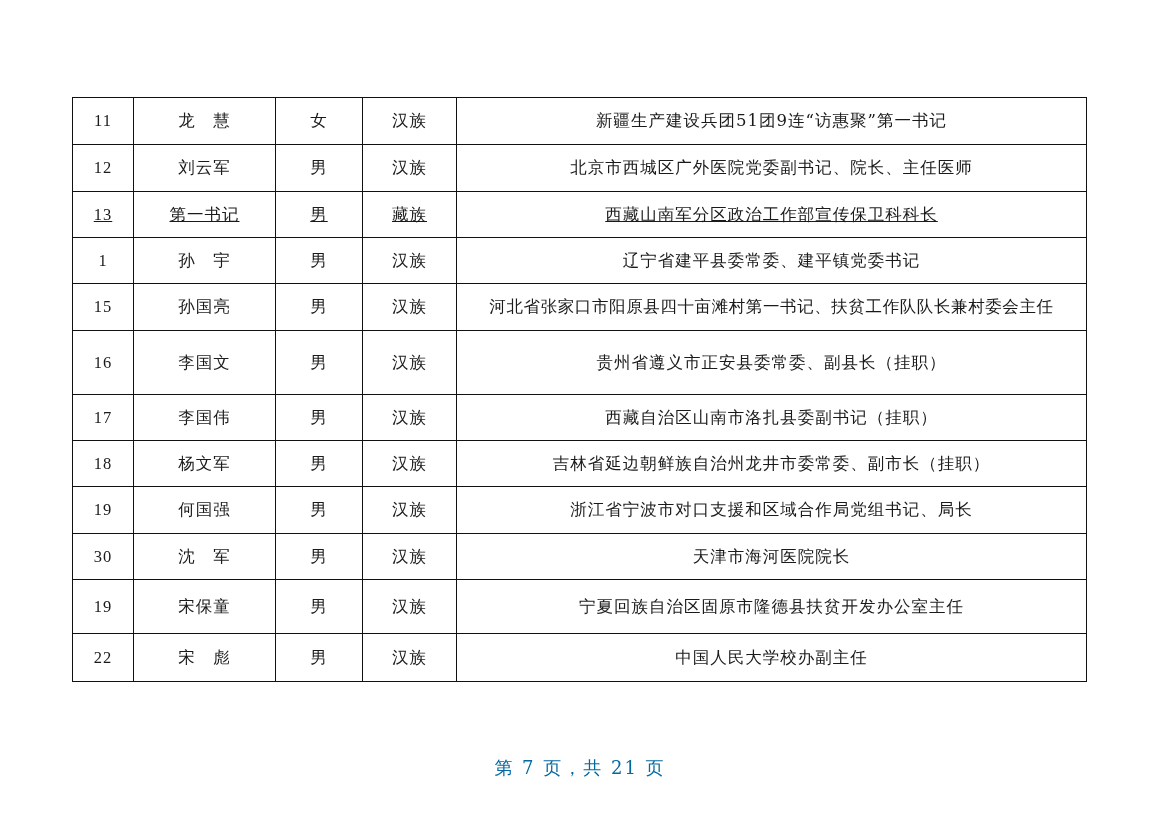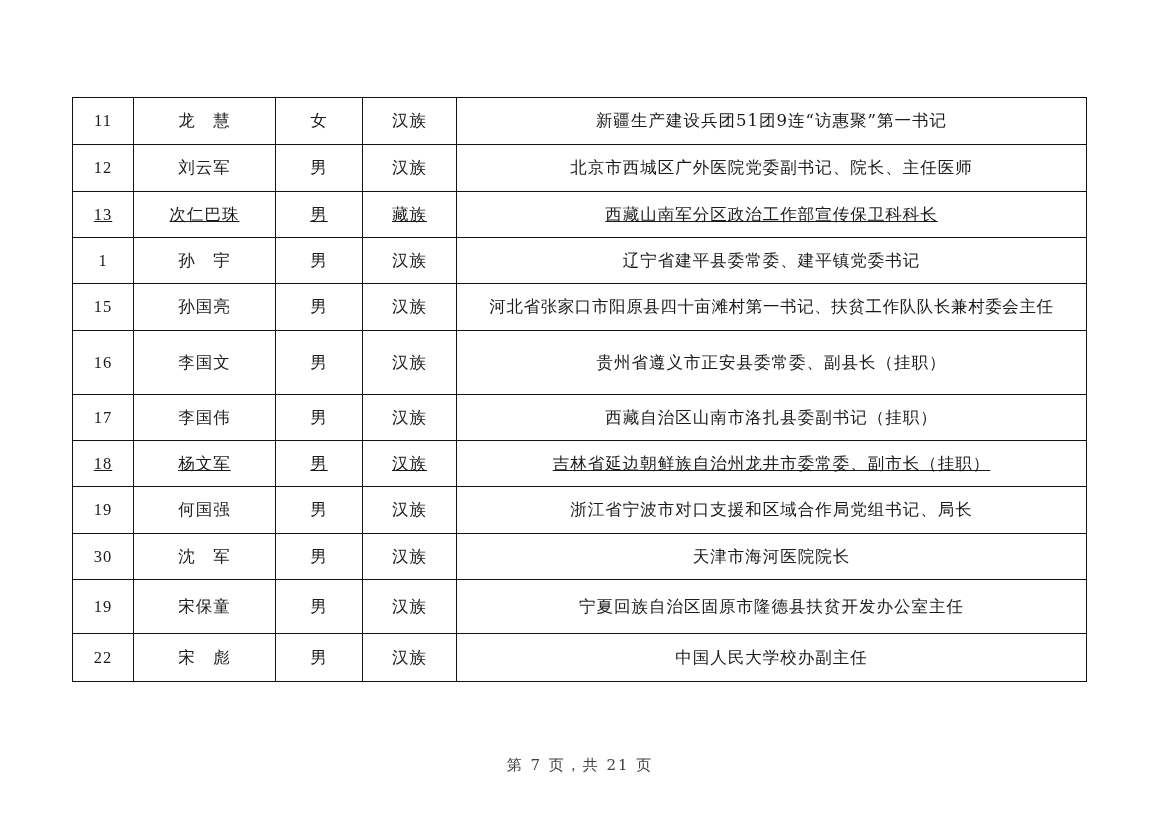--- a/index.html
+++ b/index.html
@@ -15,21 +15,21 @@
     padding: 0; font-size: 16.5px; letter-spacing: 1px; white-space: nowrap; overflow: hidden;
   }
   td.c-no { width: 60px; font-family: "Liberation Serif", "DejaVu Serif", serif; font-size: 17px; letter-spacing: 0; }
   td.c-name { width: 141px; }
   td.c-gender { width: 86px; }
   td.c-eth { width: 93px; }
   td.c-pos { width: auto; letter-spacing: 1.5px; }
   td.c-pos.tight { letter-spacing: 0.6px; }
   .footer {
     position: absolute; top: 756px; left: 0; width: 1160px; text-align: center;
-    font-size: 15px; letter-spacing: 2px; color: #404040;
+    font-size: 18px; letter-spacing: 2px; color: #0369a1;
   }
 </style>
 </head>
 <body>
 
 <div class="page">
   <table class="roster">
     <tbody id="roster-body">
         <tr style="height: 47px;">
     <td class="c-no">11</td>
@@ -40,21 +40,21 @@
   </tr>
         <tr style="height: 47px;">
     <td class="c-no">12</td>
     <td class="c-name">刘云军</td>
     <td class="c-gender">男</td>
     <td class="c-eth">汉族</td>
     <td class="c-pos">北京市西城区广外医院党委副书记、院长、主任医师</td>
   </tr>
         <tr style="height: 46px; text-decoration: underline;">
     <td class="c-no">13</td>
-    <td class="c-name">次仁巴珠</td>
+    <td class="c-name">第一书记</td>
     <td class="c-gender">男</td>
     <td class="c-eth">藏族</td>
     <td class="c-pos">西藏山南军分区政治工作部宣传保卫科科长</td>
   </tr>
         <tr style="height: 46px;">
     <td class="c-no">1</td>
     <td class="c-name">孙　宇</td>
     <td class="c-gender">男</td>
     <td class="c-eth">汉族</td>
     <td class="c-pos">辽宁省建平县委常委、建平镇党委书记</td>
@@ -73,21 +73,21 @@
     <td class="c-eth">汉族</td>
     <td class="c-pos">贵州省遵义市正安县委常委、副县长（挂职）</td>
   </tr>
         <tr style="height: 46px;">
     <td class="c-no">17</td>
     <td class="c-name">李国伟</td>
     <td class="c-gender">男</td>
     <td class="c-eth">汉族</td>
     <td class="c-pos">西藏自治区山南市洛扎县委副书记（挂职）</td>
   </tr>
-        <tr style="height: 46px; text-decoration: underline;">
+        <tr style="height: 46px;">
     <td class="c-no">18</td>
     <td class="c-name">杨文军</td>
     <td class="c-gender">男</td>
     <td class="c-eth">汉族</td>
     <td class="c-pos">吉林省延边朝鲜族自治州龙井市委常委、副市长（挂职）</td>
   </tr>
         <tr style="height: 47px;">
     <td class="c-no">19</td>
     <td class="c-name">何国强</td>
     <td class="c-gender">男</td>

